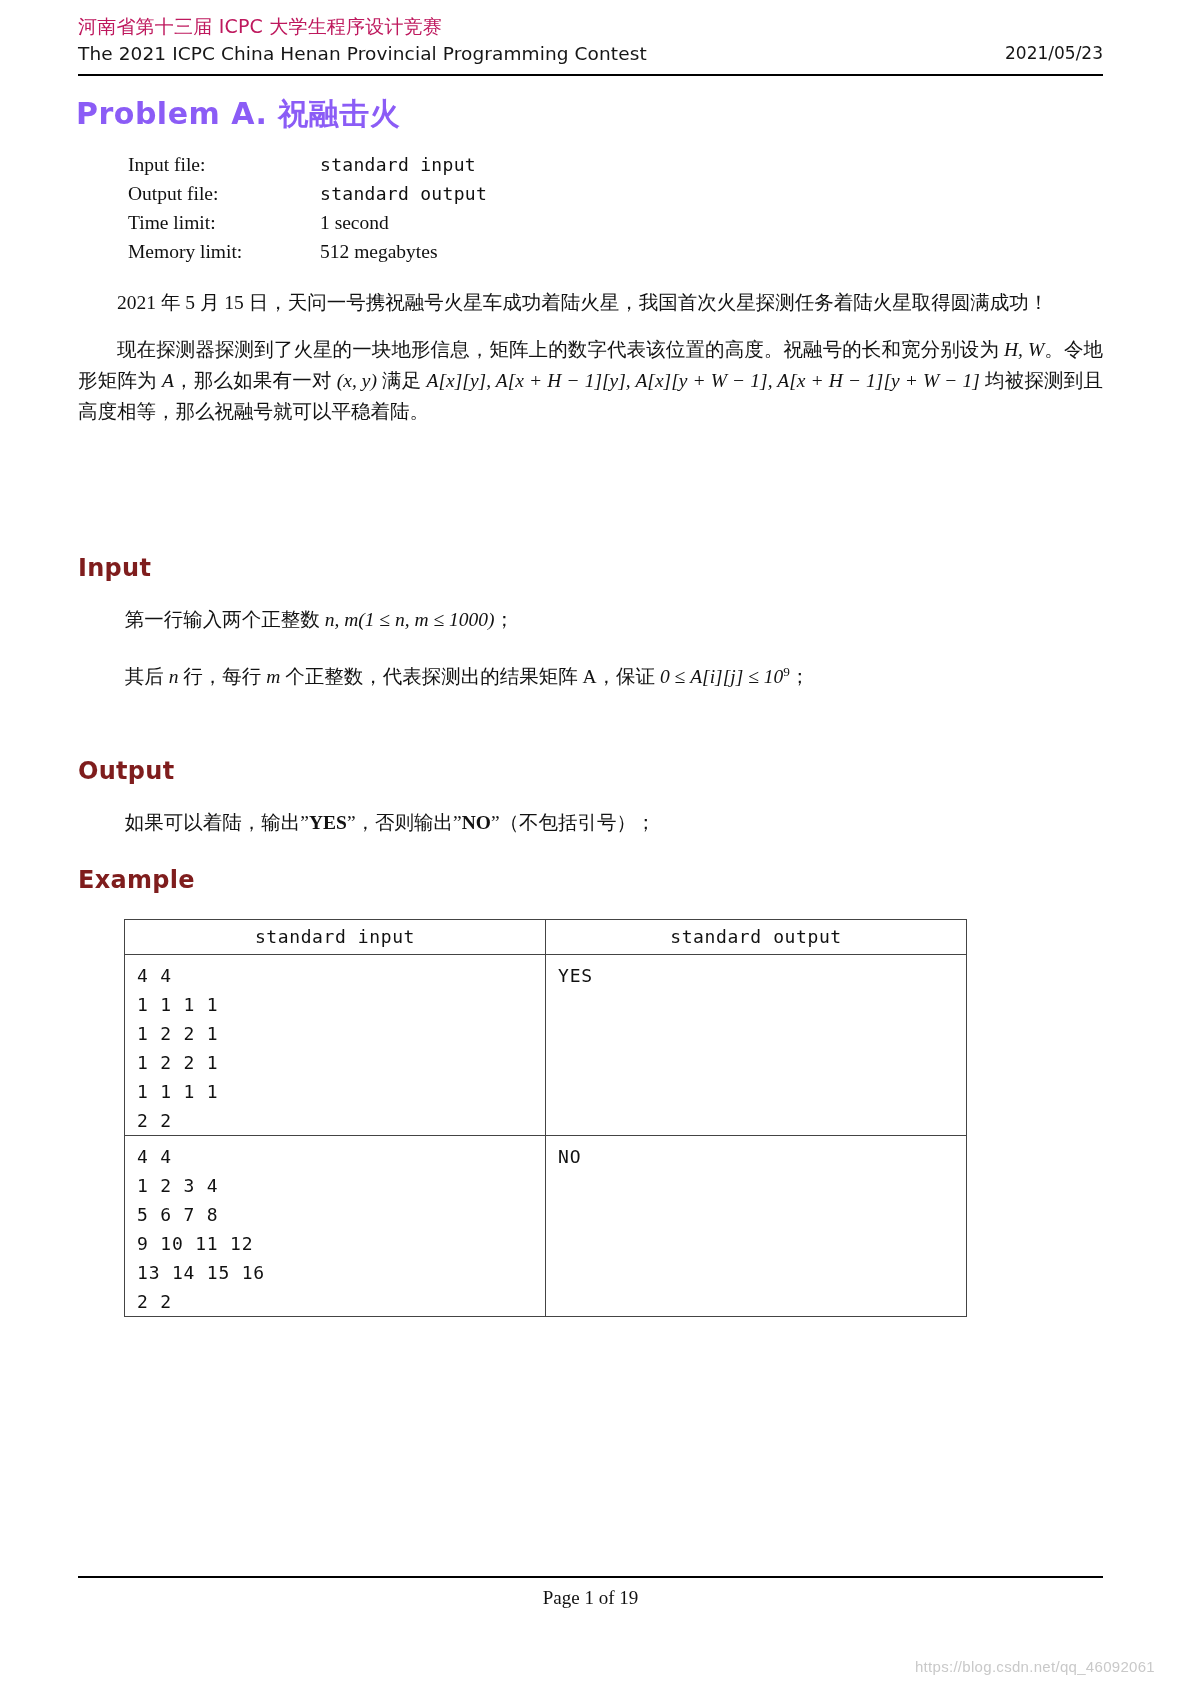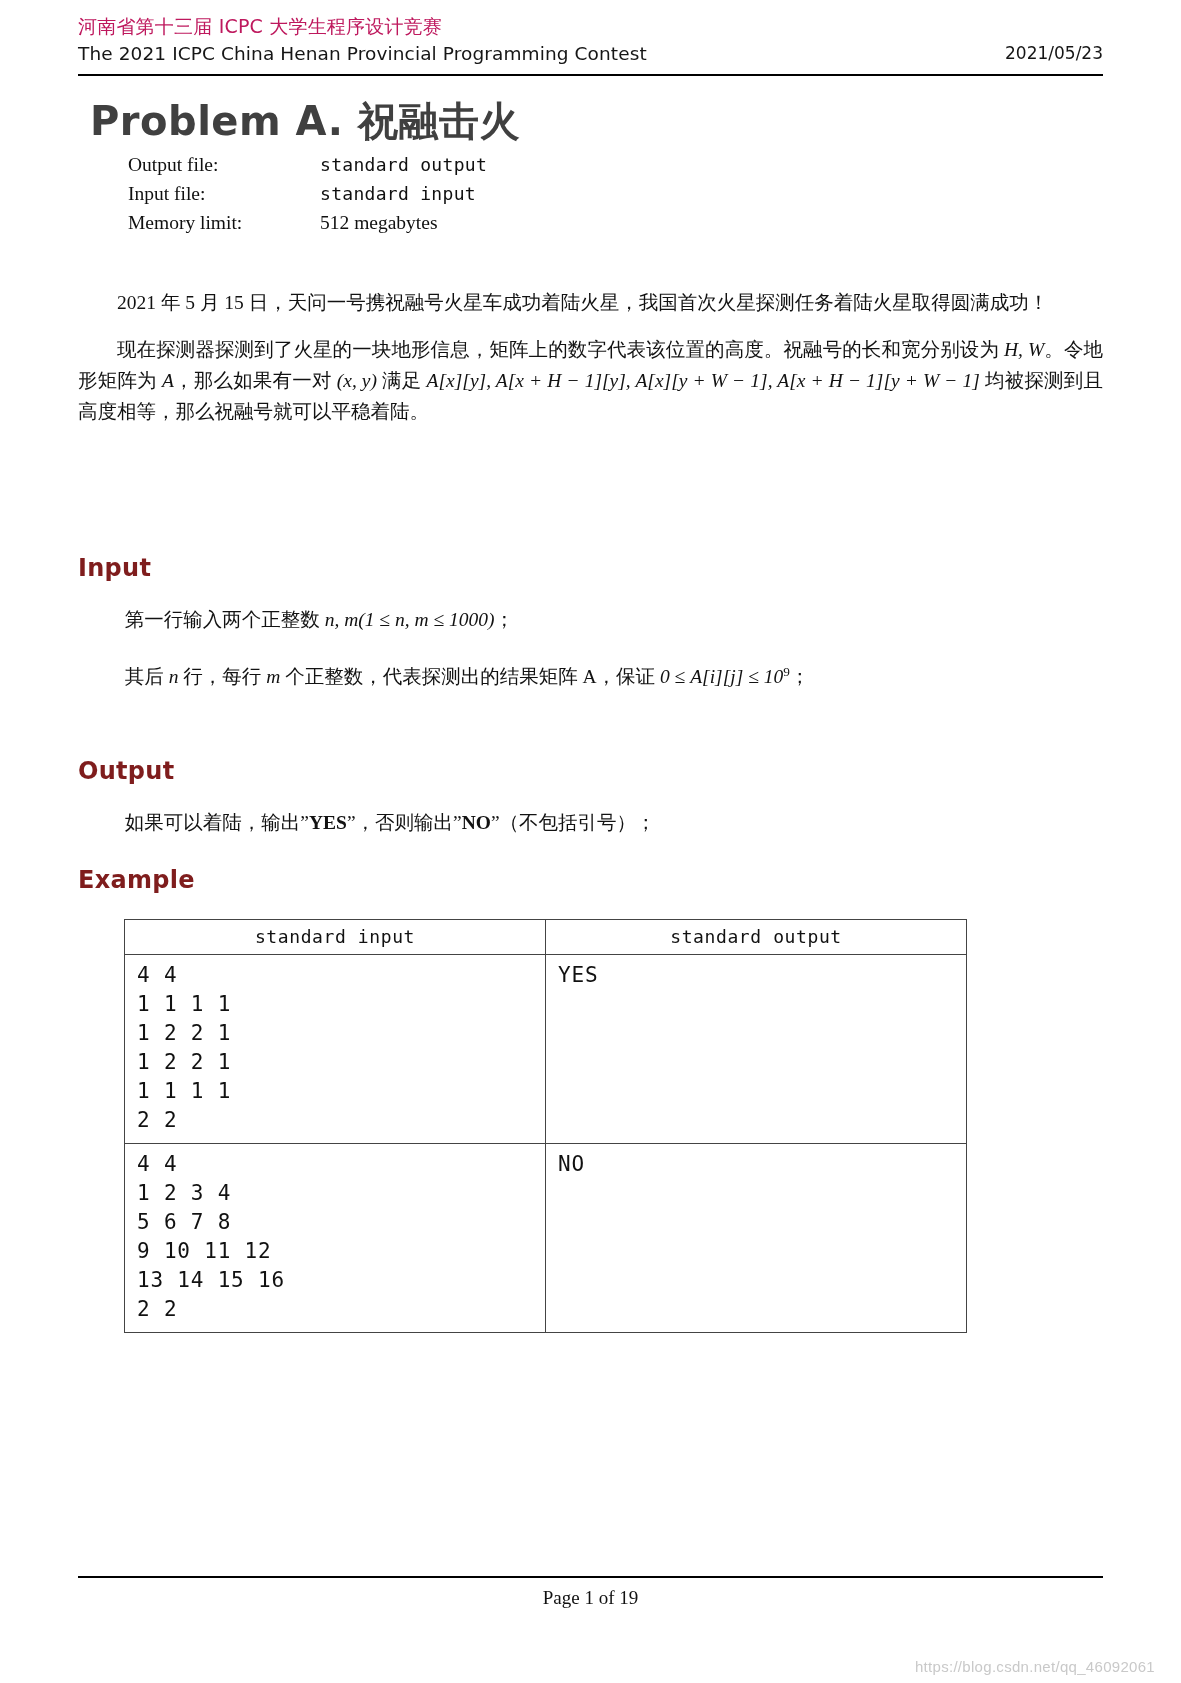--- a/index.html
+++ b/index.html
@@ -59,27 +59,27 @@
     left: 78px;
     top: 74px;
     width: 1025px;
     height: 2px;
     background: #000;
   }
 
   
   .problem-title {
     position: absolute;
-    left: 90px;
+    left: 76px;
     top: 94px;
     font-family: "DejaVu Sans", "Liberation Sans", sans-serif;
     font-weight: bold;
-    font-size: 40px;
+    font-size: 30px;
     letter-spacing: 0.5px;
-    color: #404040;
+    color: #8b5cf6;
   }
   .problem-title .pt-name {
     font-family: "DejaVu Sans", sans-serif;
     font-weight: bold;
   }
 
   
   .meta {
     position: absolute;
     left: 128px;
@@ -180,24 +180,24 @@
     text-align: center;
     font-family: "DejaVu Sans Mono", "Liberation Mono", monospace;
     font-weight: normal;
     font-size: 18px;
     letter-spacing: 0.6px;
     padding: 6px 0 7px 0;
     color: #111;
   }
   .example-table td {
     font-family: "DejaVu Sans Mono", "Liberation Mono", monospace;
-    font-size: 21px;
+    font-size: 18px;
     line-height: 29px;
     letter-spacing: 0.8px;
-    padding: 6px 0 8px 12px;
+    padding: 6px 0 0 12px;
     white-space: pre;
     color: #111;
   }
   .col-in  { width: 420px; }
   .col-out { width: 420px; }
 
   
   .footer-rule {
     position: absolute;
     left: 78px;
@@ -244,26 +244,30 @@
 
   <div class="problem-title">
     <span>Problem A.</span>
     <span class="pt-name">祝融击火</span>
   </div>
 
   <div class="meta">
     <table>
       <tbody>
         <tr>
+          <td class="m-label">Input file:</td>
+          <td class="m-value m-mono">standard input</td>
+        </tr>
+        <tr>
           <td class="m-label">Output file:</td>
           <td class="m-value m-mono">standard output</td>
         </tr>
         <tr>
-          <td class="m-label">Input file:</td>
-          <td class="m-value m-mono">standard input</td>
+          <td class="m-label">Time limit:</td>
+          <td class="m-value">1 second</td>
         </tr>
         <tr>
           <td class="m-label">Memory limit:</td>
           <td class="m-value">512 megabytes</td>
         </tr>
       </tbody>
     </table>
   </div>
 
   <div class="body-block">

